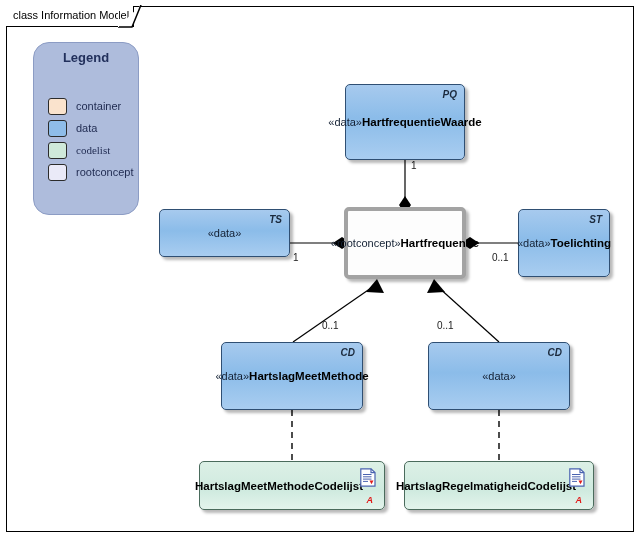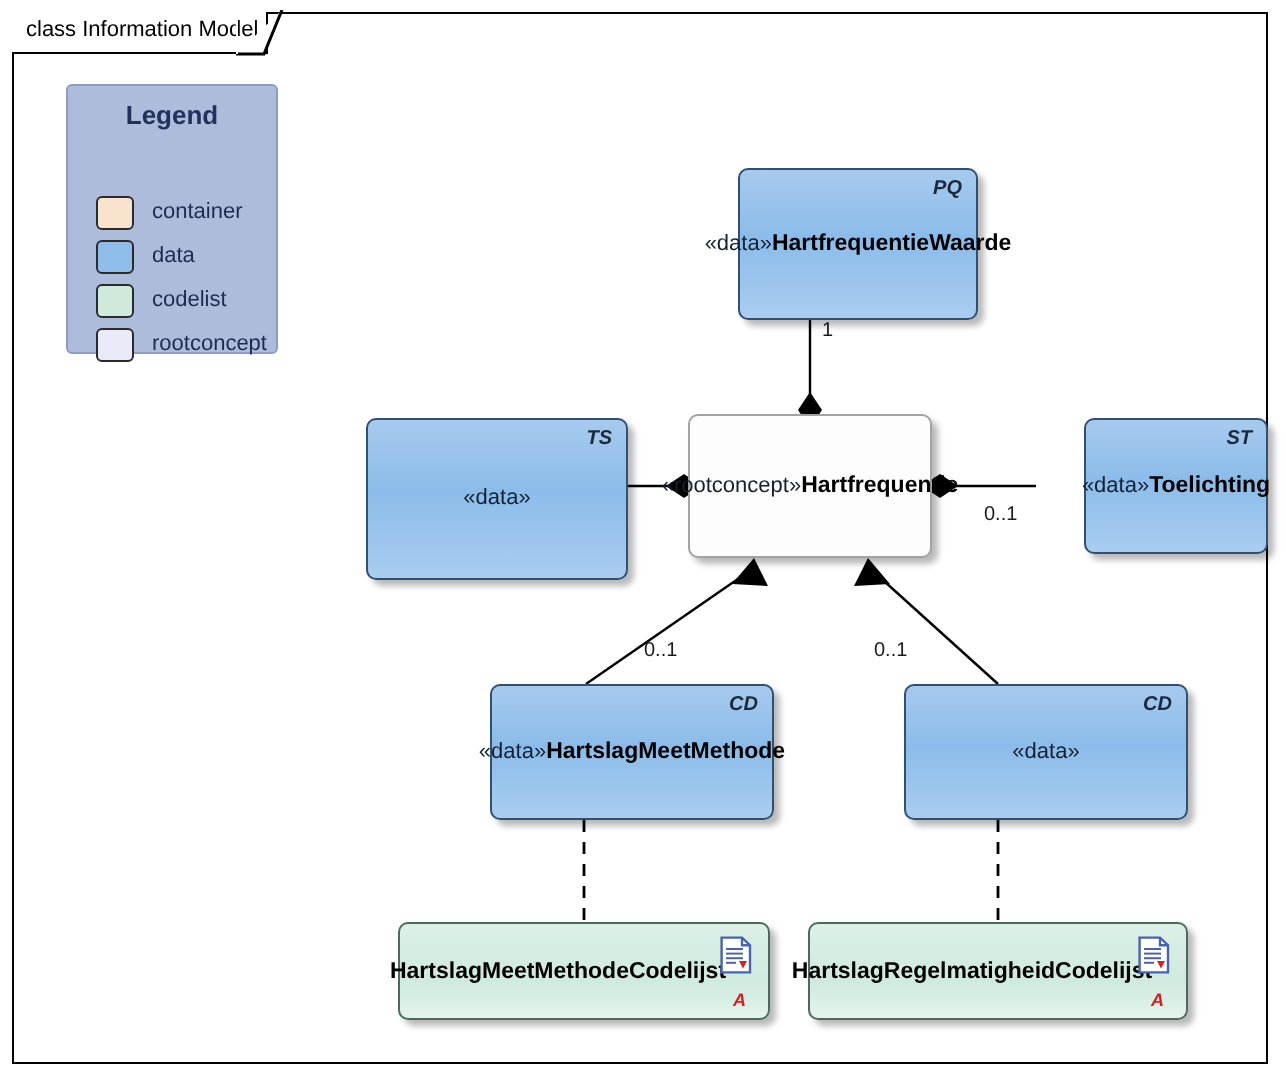--- a/index.html
+++ b/index.html
@@ -55,24 +55,24 @@
     width: 24px;
     height: 23px;
   }
 
   
   .legend {
     position: absolute;
     left: 33px;
     top: 42px;
     width: 106px;
-    height: 135px;
+    height: 173px;
     background: #aebcdc;
     border: 1px solid #8c9cc4;
-    border-radius: 3px;
+    border-radius: 16px;
     box-sizing: border-box;
   }
   .legend-title {
     position: absolute;
     top: 7px;
     left: 0;
     width: 100%;
     text-align: center;
     font-size: 13px;
     font-weight: bold;
@@ -104,25 +104,24 @@
   
   .node {
     position: absolute;
     box-sizing: border-box;
     border-radius: 5px;
     box-shadow: 3px 3px 3px rgba(0,0,0,0.28);
   }
   .node.data {
     background: linear-gradient(180deg, #a7caee 0%, #8bbce9 45%, #a9cdf0 100%);
     border: 1.5px solid #2f4f73;
-    margin-left: 24px;
   }
   .node.root {
     background: #fdfdfd;
-    border: 1px solid #a3a3a3;
+    border: 4px solid #a3a3a3;
   }
   .node.codelist {
     background: linear-gradient(180deg, #dcf0e6 0%, #cfeadf 60%, #e3f4ec 100%);
     border: 1.5px solid #4a6b5c;
   }
   .node-tag {
     position: absolute;
     top: 4px;
     right: 7px;
     font-size: 10px;
@@ -220,21 +219,21 @@
     <div class="legend-row" style="top:54px;justify-content:center;">
       <span class="legend-swatch" style="background:#fae3cd;"></span>
       <span class="legend-label">container</span>
     </div>
 
     <div class="legend-row" style="top:76px;">
       <span class="legend-swatch" style="background:#8fbde9;"></span>
       <span class="legend-label">data</span>
     </div>
 
-    <div class="legend-row" style="top:98px;">
+    <div class="legend-row" style="top:98px;font-family:Liberation Serif, serif;">
       <span class="legend-swatch" style="background:#cfe9da;"></span>
       <span class="legend-label">codelist</span>
     </div>
 
     <div class="legend-row" style="top:120px;">
       <span class="legend-swatch" style="background:#eaeaf8;"></span>
       <span class="legend-label">rootconcept</span>
     </div>
   </div>
 
@@ -284,21 +283,21 @@
     </div>
   </div>
 
   <div class="node root" style="left:344px; top:207px; width:122px; height:72px;">
     <div class="node-body">
       <span class="node-stereotype">«rootconcept»</span>
       <span class="node-name">Hartfrequentie</span>
     </div>
   </div>
 
-  <div class="node data" style="left:159px; top:209px; width:131px; height:81px;">
+  <div class="node data" style="left:159px; top:209px; width:131px; height:48px;">
     <span class="node-tag">TS</span>
     <div class="node-body">
       <span class="node-stereotype">«data»</span>
     </div>
   </div>
 
   <div class="node data" style="left:518px; top:209px; width:92px; height:68px;">
     <span class="node-tag">ST</span>
     <div class="node-body">
       <span class="node-stereotype">«data»</span>

